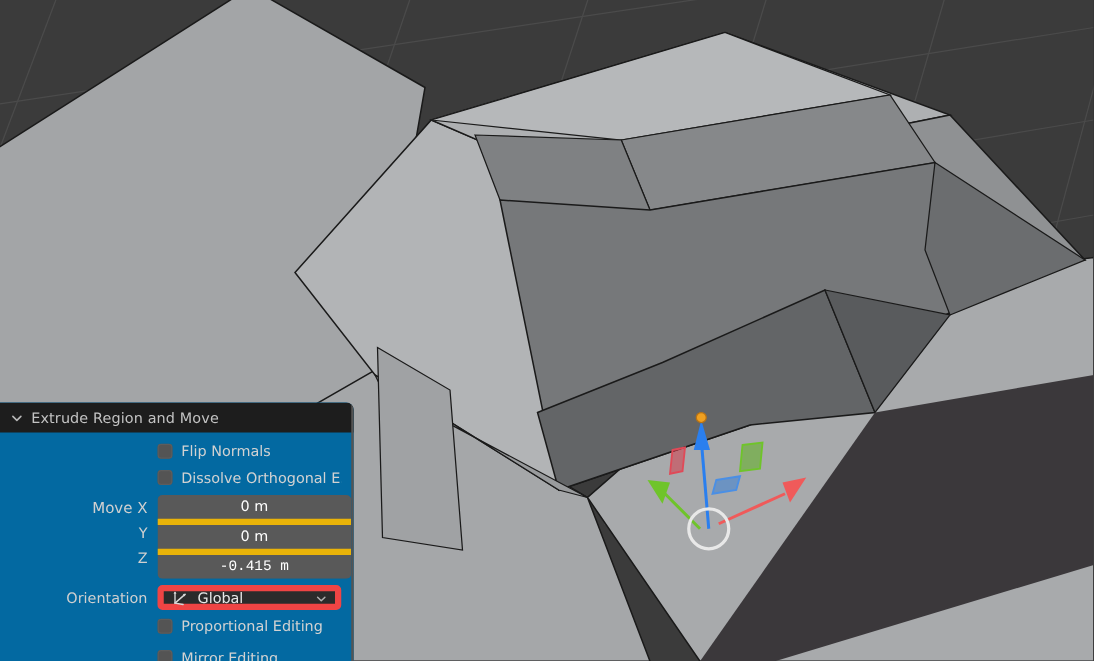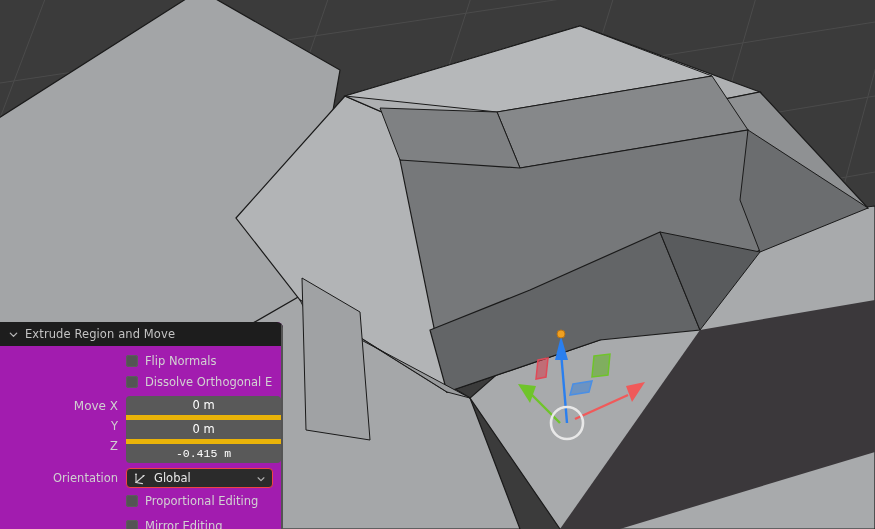--- a/index.html
+++ b/index.html
@@ -28,21 +28,21 @@
     height: 529px;
   }
 
   
   #operator-panel {
     position: absolute;
     left: 0;
     top: 322px;
     width: 283px;
     height: 207px;
-    background: #a21caf;
+    background: #0369a1;
     border-top-right-radius: 6px;
     box-sizing: border-box;
     padding: 0;
     color: #e5e5e5;
     font-size: 11.5px;
     overflow: hidden;
   }
   #operator-panel::after {
     content: "";
     position: absolute;
@@ -136,21 +136,21 @@
     display: flex;
     align-items: center;
     height: 24px;
     margin-top: 3px;
   }
   .dd-row .row-label { width: 120px; }
   .dropdown {
     width: 155px;
     height: 20px;
     background: #2b2b2b;
-    border: 1px solid #ef4444;
+    border: 5px solid #ef4444;
     border-radius: 4px;
     display: flex;
     align-items: center;
     padding: 0 6px;
     box-sizing: border-box;
     gap: 7px;
     color: #e8e8e8;
     font-size: 11.5px;
   }
   .dd-icon { width: 14px; height: 14px; flex: none; }

